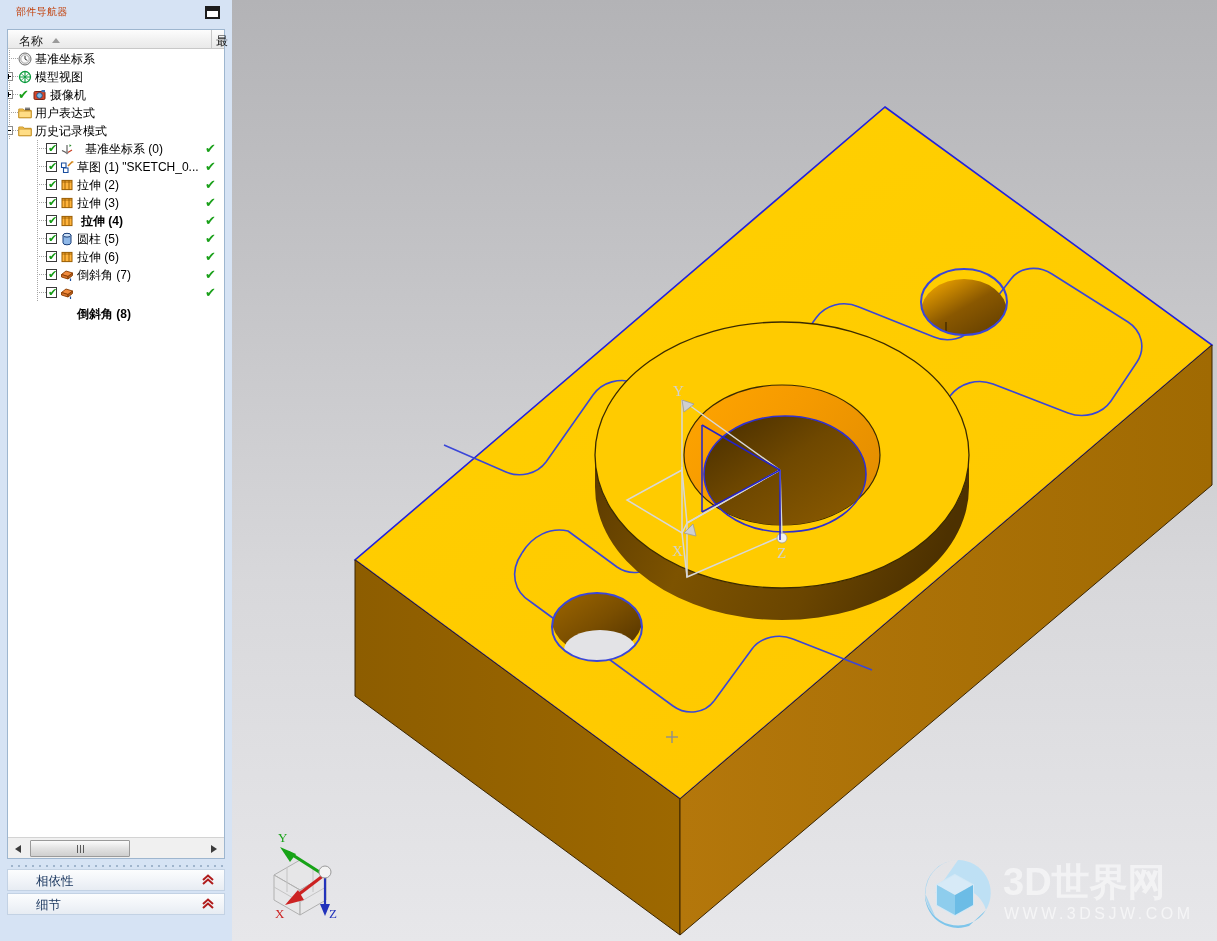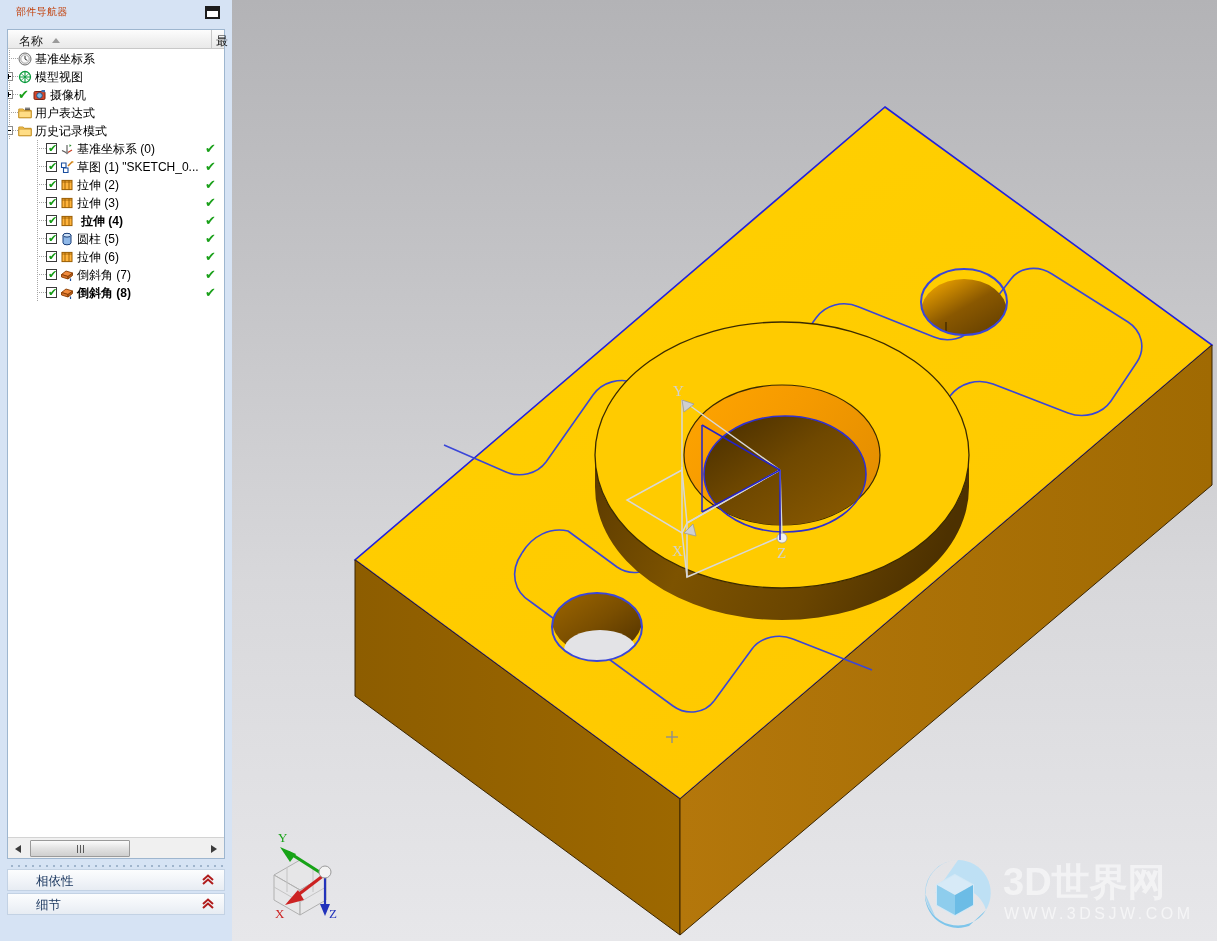--- a/index.html
+++ b/index.html
@@ -52,21 +52,21 @@
     position:absolute;left:203px;top:0;bottom:0;width:1px;background:#c8c8c8;
   }
   #tree-header .col-2{
     position:absolute;left:208px;top:3px;font-size:12px;color:#1a1a1a;
     width:12px;overflow:hidden;
   }
 
   #tree-body{position:absolute;left:0;top:20px;right:0;bottom:22px;overflow:hidden;}
   .trow{position:relative;height:18px;line-height:18px;white-space:nowrap;}
   .trow .lbl{font-size:12px;color:#000;vertical-align:middle;}
-  .trow.bold .lbl{font-weight:bold;}
+  .trow.bold .lbl{font-weight:bold;margin-top:21px;}
   .expander{
     position:absolute;width:9px;height:9px;border:1px solid #8d8d8d;background:#fff;
     top:4px;box-sizing:border-box;
   }
   .expander::before{content:"";position:absolute;left:1px;top:3px;width:5px;height:1px;background:#000;}
   .expander.plus::after{content:"";position:absolute;left:3px;top:1px;width:1px;height:5px;background:#000;}
   .dots{position:absolute;top:8px;height:1px;
         background:repeating-linear-gradient(to right,#a6a6a6 0 1px,transparent 1px 2px);}
   .vdots{position:absolute;width:1px;
         background:repeating-linear-gradient(to bottom,#a6a6a6 0 1px,transparent 1px 2px);}
@@ -218,21 +218,21 @@
             <span class="cbx" style="left: 38px;">
               <span class="tick">✔</span>
             </span>
             <span class="icon" style="left: 52px;"><svg width="14" height="14" viewBox="0 0 14 14">
                 <path d="M7 11 L7 3" stroke="#555" stroke-width="1.1"></path>
                 <path d="M7 11 L2 8.5" stroke="#555" stroke-width="1.1"></path>
                 <path d="M7 11 L12 8" stroke="#c83a1e" stroke-width="1.1"></path>
                 <circle cx="7" cy="11" r="1.3" fill="#888"></circle>
                 <path d="M9.5 2.2 l2 1.4 l-2 1.4 z" fill="#2a8a2a"></path>
               </svg></span>
-            <span class="lbl lbl-pos" style="left: 69px; top: 0px;">基准坐标系 (0)</span>
+            <span class="lbl lbl-pos" style="left: 77px; top: 0px;">基准坐标系 (0)</span>
             <span class="rcheck">✔</span>
           </div>
           <div class="trow">
             <span class="dots" style="left: 29px; width: 9px;"></span>
             <span class="vdots" style="left: 29px; top: 0px; height: 18px;"></span>
             <span class="cbx" style="left: 38px;">
               <span class="tick">✔</span>
             </span>
             <span class="icon" style="left: 52px;"><svg width="14" height="14" viewBox="0 0 14 14">
                 <path d="M1.5 3 h4.5 v4.5 h-4.5 z" fill="none" stroke="#1a4e9e" stroke-width="1.1"></path>

